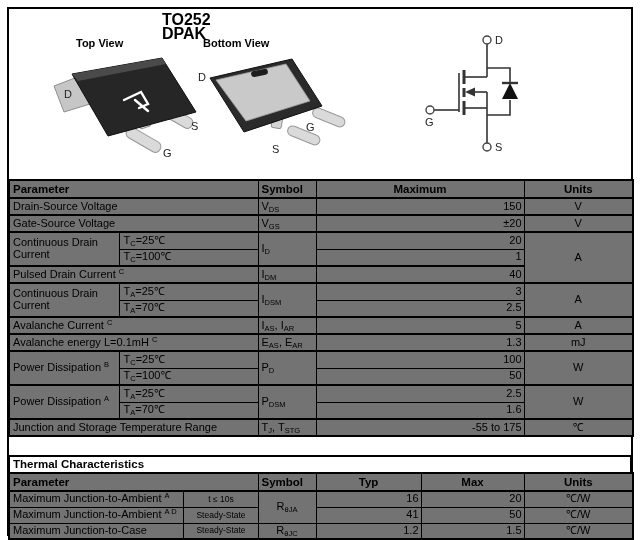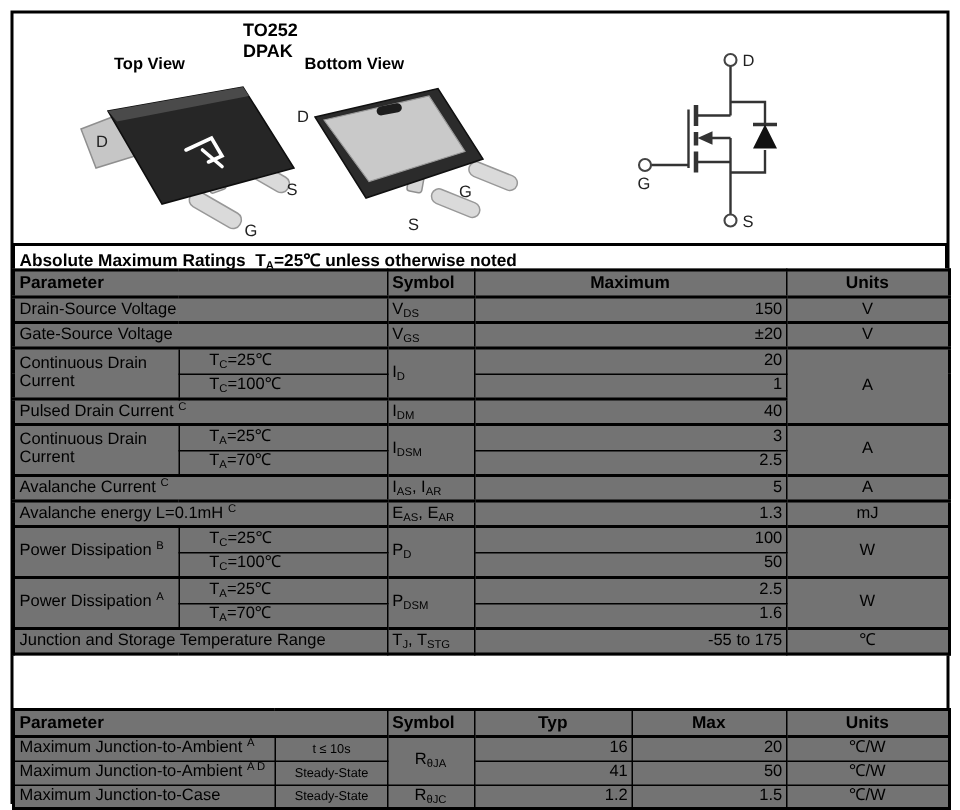--- a/index.html
+++ b/index.html
@@ -1,21 +1,21 @@
 <!DOCTYPE html>
 <html><head>
 <meta charset="utf-8">
 <style>
   html,body{margin:0;padding:0;background:#fff;}
   .page{position:relative;width:640px;height:540px;background:#fff;overflow:hidden;
         font-family:"Liberation Sans",sans-serif;color:#000;}
   .frame{position:absolute;left:7px;top:7px;width:626px;height:529px;
          border:2px solid #000;box-sizing:border-box;}
   
-  .pkg-title{position:absolute;left:162px;top:13px;font-size:12px;font-weight:bold;line-height:14px;}
+  .pkg-title{position:absolute;left:162px;top:13px;font-size:16px;font-weight:bold;line-height:14px;}
   .view-label{position:absolute;font-size:11px;font-weight:bold;}
   .lbl-top{left:76px;top:37px;}
   .lbl-bottom{left:203px;top:37px;}
   .pkg-svg{position:absolute;left:20px;top:50px;}
   .sch-svg{position:absolute;left:415px;top:20px;}
   .pin-text{font-size:11px;fill:#222;font-family:"Liberation Sans",sans-serif;}
   
   .sec-title{position:absolute;left:8px;width:624px;height:17px;box-sizing:border-box;
              border:2px solid #000;border-bottom:none;background:#fff;
              font-size:11.5px;font-weight:bold;padding:1px 3px 0 3px;white-space:pre;}
@@ -27,21 +27,21 @@
   #amr-table{top:179px;}
   #th-table{top:472px;}
   th,td{border:1px solid #000;font-size:11px;line-height:1.05;padding:0 2px;
         overflow:hidden;white-space:nowrap;}
   table{border:2px solid #000;}
   th{font-size:11.5px;text-align:center;border-bottom:2px solid #000;height:16px;}
   th.l{text-align:left;padding-left:3px;}
   #amr-table tr{height:17px;}
   #th-table tr{height:16px;}
   td.p{text-align:left;padding-left:3px;white-space:normal;}
-  td.c{text-align:left;padding-left:20px;}
+  td.c{text-align:left;padding-left:4px;}
   td.c2{text-align:center;padding-left:3px;font-size:8.5px;}
   td.s{text-align:left;padding-left:3px;}
   td.s2{text-align:center;}
   td.v{text-align:right;}
   td.u{text-align:center;}
   tr.g td{border-top:2px solid #000;}
   sub{font-size:7.5px;vertical-align:-2px;line-height:0;}
   sup{font-size:7.5px;vertical-align:4px;line-height:0;}
 </style>
 </head>
@@ -110,21 +110,20 @@
     <g fill="#fff" stroke="#444" stroke-width="1.4">
       <circle cx="72" cy="20" r="4"></circle>
       <circle cx="15" cy="90" r="4"></circle>
       <circle cx="72" cy="127" r="4"></circle>
     </g>
     <text class="pin-text" x="80" y="24">D</text>
     <text class="pin-text" x="10" y="106">G</text>
     <text class="pin-text" x="80" y="131">S</text>
   </svg>
 
-  <div class="sec-title" id="amr-title"><span>Absolute Maximum Ratings  T</span><sub>A</sub><span>=25℃ unless otherwise noted</span></div>
 
   <table id="amr-table">
     <colgroup>
         <col style="width:110px">
         <col style="width:139px">
         <col style="width:58px">
         <col style="width:208px">
         <col style="width:109px">
       </colgroup>
     <thead>
@@ -211,20 +210,21 @@
       </tr>
       <tr class="g">
         <td class="p" colspan="2"><span>Junction and Storage Temperature Range</span></td>
         <td class="s"><span>T</span><sub>J</sub><span>, </span><span>T</span><sub>STG</sub></td>
         <td class="v">-55 to 175</td>
         <td class="u">℃</td>
       </tr>
     </tbody>
   </table>
 
+  <div class="sec-title" id="th-title">Thermal Characteristics</div>
 
   <table id="th-table">
     <colgroup>
         <col style="width:174px">
         <col style="width:75px">
         <col style="width:58px">
         <col style="width:105px">
         <col style="width:103px">
         <col style="width:109px">
       </colgroup>

